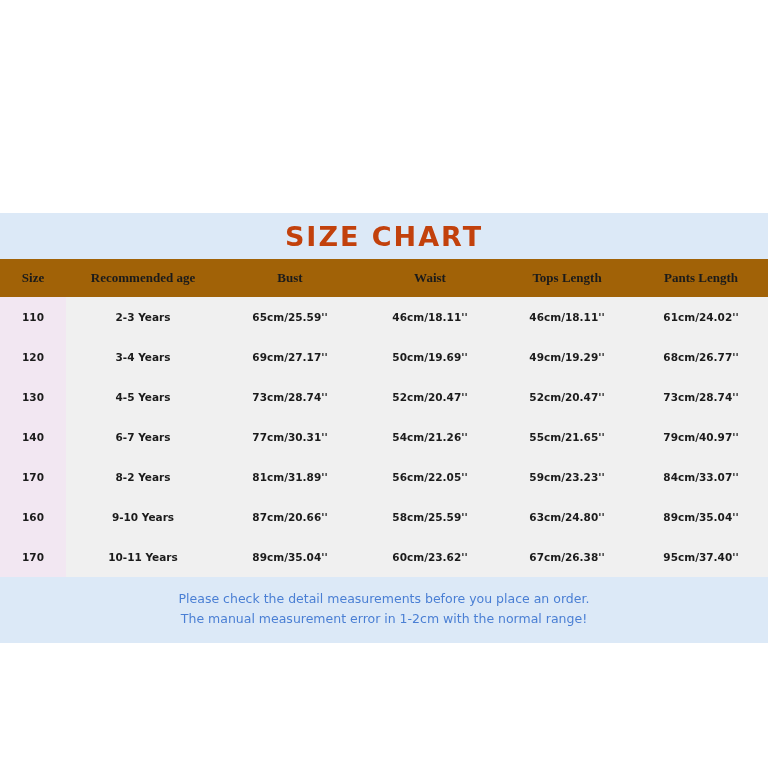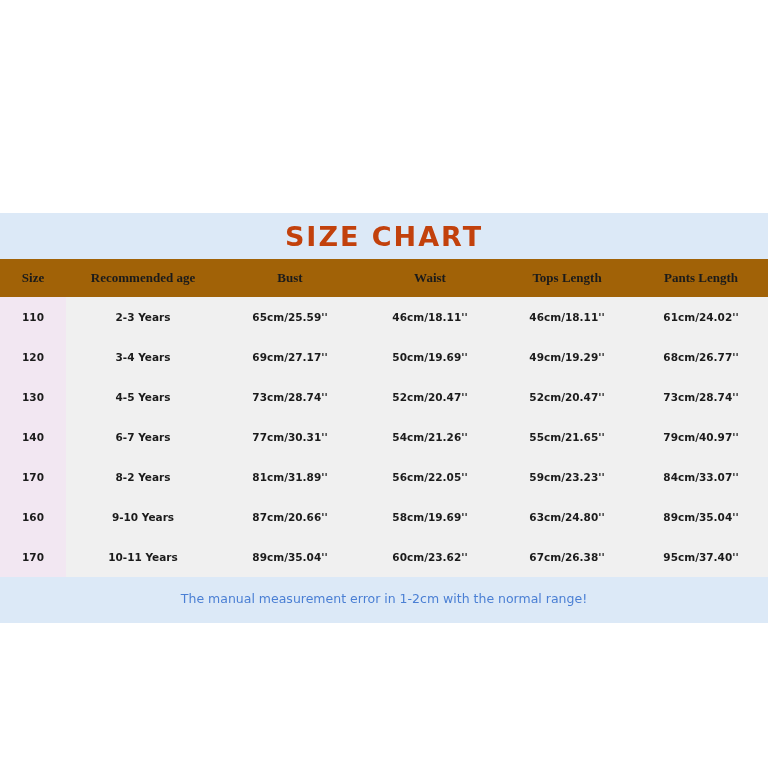--- a/index.html
+++ b/index.html
@@ -150,33 +150,34 @@
           <td>8-2 Years</td>
           <td>81cm/31.89''</td>
           <td>56cm/22.05''</td>
           <td>59cm/23.23''</td>
           <td>84cm/33.07''</td>
         </tr>
         <tr>
           <td class="size-col">160</td>
           <td>9-10 Years</td>
           <td>87cm/20.66''</td>
-          <td>58cm/19.69''</td>
+          <td>58cm/25.59''</td>
           <td>63cm/24.80''</td>
           <td>89cm/35.04''</td>
         </tr>
         <tr>
           <td class="size-col">170</td>
           <td>10-11 Years</td>
           <td>89cm/35.04''</td>
           <td>60cm/23.62''</td>
           <td>67cm/26.38''</td>
           <td>95cm/37.40''</td>
         </tr>
       </tbody>
     </table>
 
     <div class="note-band">
+      <div class="note-line">Please check the detail measurements before you place an order.</div>
       <div class="note-line">The manual measurement error in 1-2cm with the normal range!</div>
     </div>
 
   </div>
 </div>
 
 </body></html>

